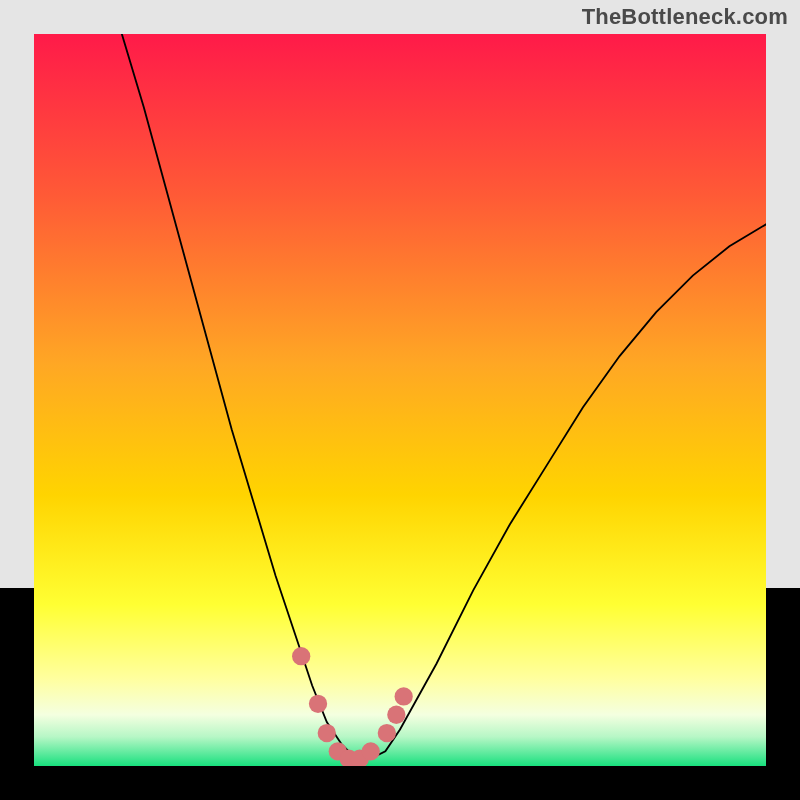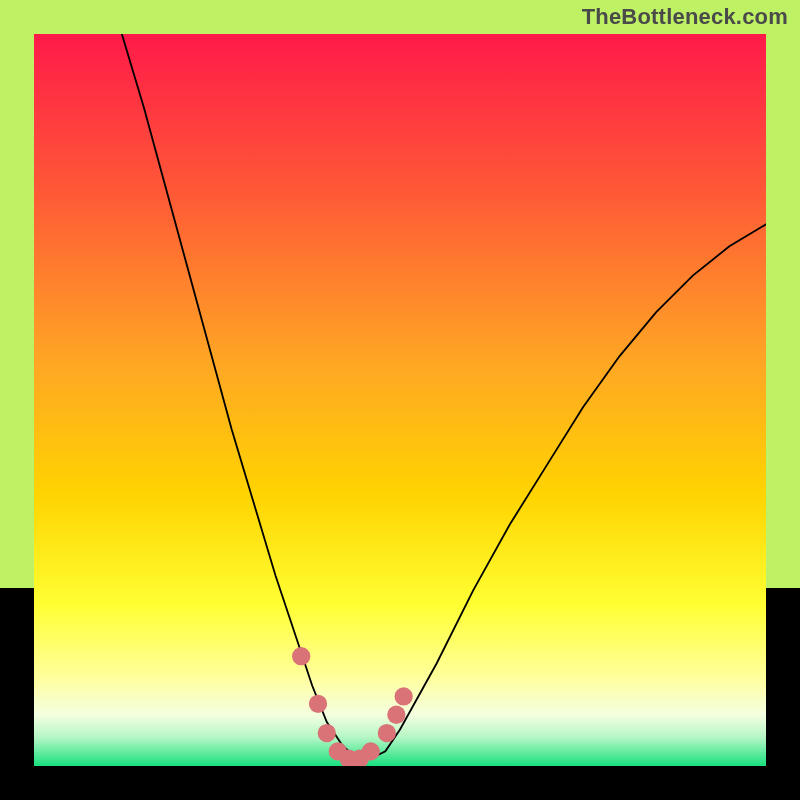--- a/index.html
+++ b/index.html
@@ -10,21 +10,21 @@
     background: #000;
     font-family: Arial, Helvetica, sans-serif;
     overflow: hidden;
   }
   .frame {
     position: absolute;
     left: 0;
     top: 0;
     width: 800px;
     height: 588px;
-    background: #bef264;
+    background: #e5e5e5;
   }
   .watermark {
     position: absolute;
     top: 4px;
     right: 12px;
     color: #4a4a4a;
     font-size: 22px;
     font-weight: 600;
     letter-spacing: 0.2px;
   }

